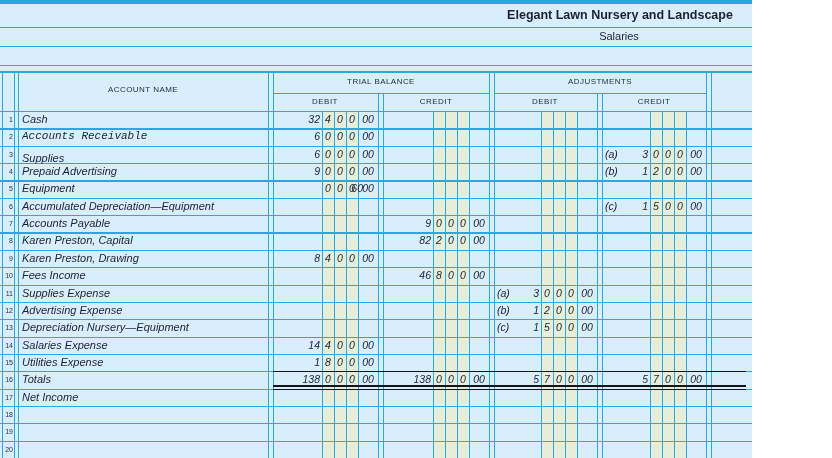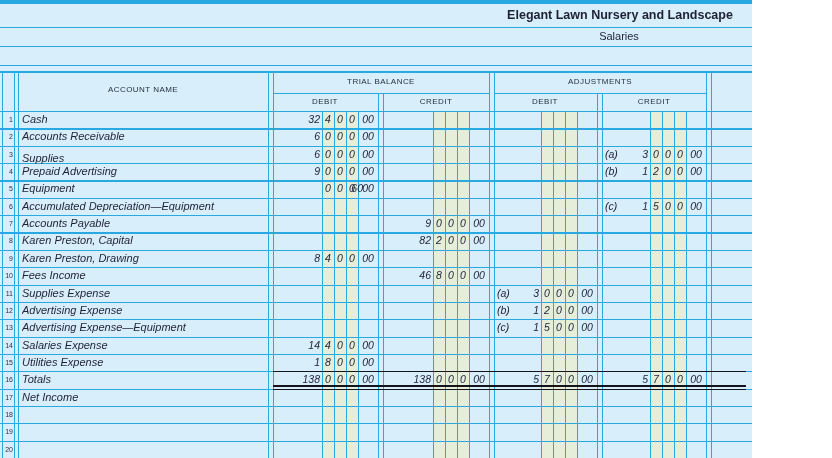--- a/index.html
+++ b/index.html
@@ -101,21 +101,21 @@
     </div>
   <div id="rows-layer">
       <div class="rownum" style="top: 111px;">1</div>
       <div class="acct" style="top: 111px;">Cash</div>
       <div class="mtext mlead" style="left: 275px; top: 111px; width: 45px;">32</div>
       <div class="mtext mdigit" style="left: 321.5px; top: 111px;">4</div>
       <div class="mtext mdigit" style="left: 333.5px; top: 111px;">0</div>
       <div class="mtext mdigit" style="left: 345.5px; top: 111px;">0</div>
       <div class="mtext mcents" style="left: 357px; top: 111px;">00</div>
       <div class="rownum" style="top: 128.35px;">2</div>
-      <div class="acct" style="top: 128.35px;">Accounts Receivable</div>
+      <div class="acct" style="top: 128.35px; font-family: Liberation Mono, monospace;">Accounts Receivable</div>
       <div class="mtext mlead" style="left: 275px; top: 128.35px; width: 45px;">6</div>
       <div class="mtext mdigit" style="left: 321.5px; top: 128.35px;">0</div>
       <div class="mtext mdigit" style="left: 333.5px; top: 128.35px;">0</div>
       <div class="mtext mdigit" style="left: 345.5px; top: 128.35px;">0</div>
       <div class="mtext mcents" style="left: 357px; top: 128.35px;">00</div>
       <div class="rownum" style="top: 145.7px;">3</div>
       <div class="acct" style="top: 150px;">Supplies</div>
       <div class="mtext mlead" style="left: 275px; top: 145.7px; width: 45px;">6</div>
       <div class="mtext mdigit" style="left: 321.5px; top: 145.7px;">0</div>
       <div class="mtext mdigit" style="left: 333.5px; top: 145.7px;">0</div>
@@ -193,21 +193,21 @@
       <div class="mtext mcents" style="left: 576px; top: 284.5px;">00</div>
       <div class="rownum" style="top: 301.85px;">12</div>
       <div class="acct" style="top: 301.85px;">Advertising Expense</div>
       <div class="mtext mref" style="left: 497px; top: 301.85px; width: 22px;">(b)</div>
       <div class="mtext mlead" style="left: 496px; top: 301.85px; width: 43px;">1</div>
       <div class="mtext mdigit" style="left: 540.5px; top: 301.85px;">2</div>
       <div class="mtext mdigit" style="left: 552.5px; top: 301.85px;">0</div>
       <div class="mtext mdigit" style="left: 564.5px; top: 301.85px;">0</div>
       <div class="mtext mcents" style="left: 576px; top: 301.85px;">00</div>
       <div class="rownum" style="top: 319.2px;">13</div>
-      <div class="acct" style="top: 319.2px;">Advertising Expense—Equipment</div>
+      <div class="acct" style="top: 319.2px;">Depreciation Nursery—Equipment</div>
       <div class="mtext mref" style="left: 497px; top: 319.2px; width: 22px;">(c)</div>
       <div class="mtext mlead" style="left: 496px; top: 319.2px; width: 43px;">1</div>
       <div class="mtext mdigit" style="left: 540.5px; top: 319.2px;">5</div>
       <div class="mtext mdigit" style="left: 552.5px; top: 319.2px;">0</div>
       <div class="mtext mdigit" style="left: 564.5px; top: 319.2px;">0</div>
       <div class="mtext mcents" style="left: 576px; top: 319.2px;">00</div>
       <div class="rownum" style="top: 336.55px;">14</div>
       <div class="acct" style="top: 336.55px;">Salaries Expense</div>
       <div class="mtext mlead" style="left: 275px; top: 336.55px; width: 45px;">14</div>
       <div class="mtext mdigit" style="left: 321.5px; top: 336.55px;">4</div>

